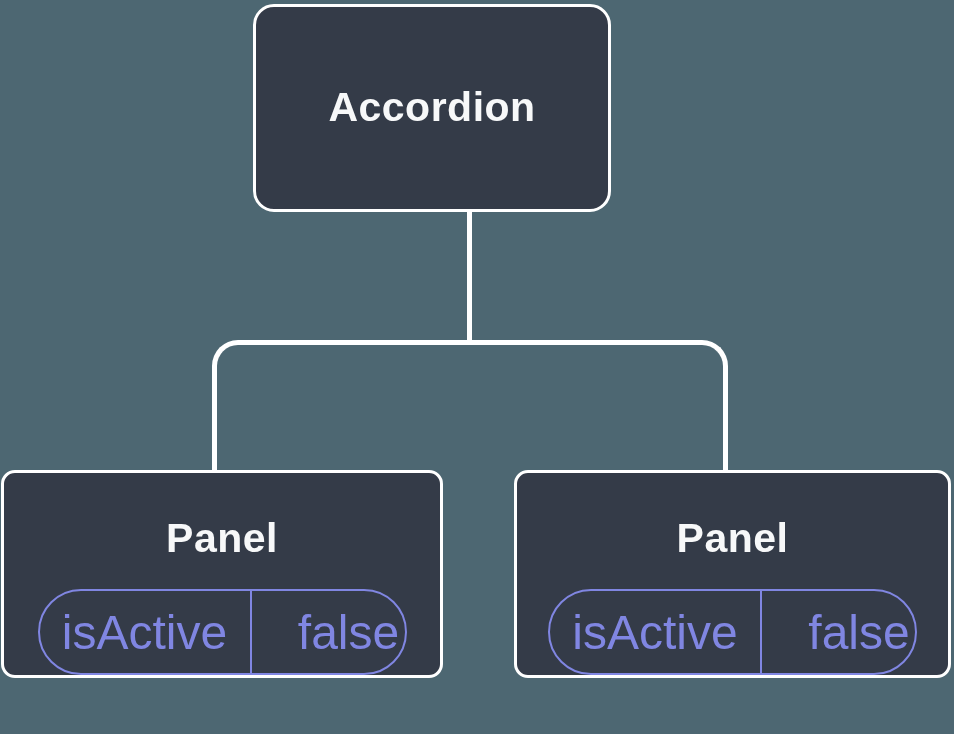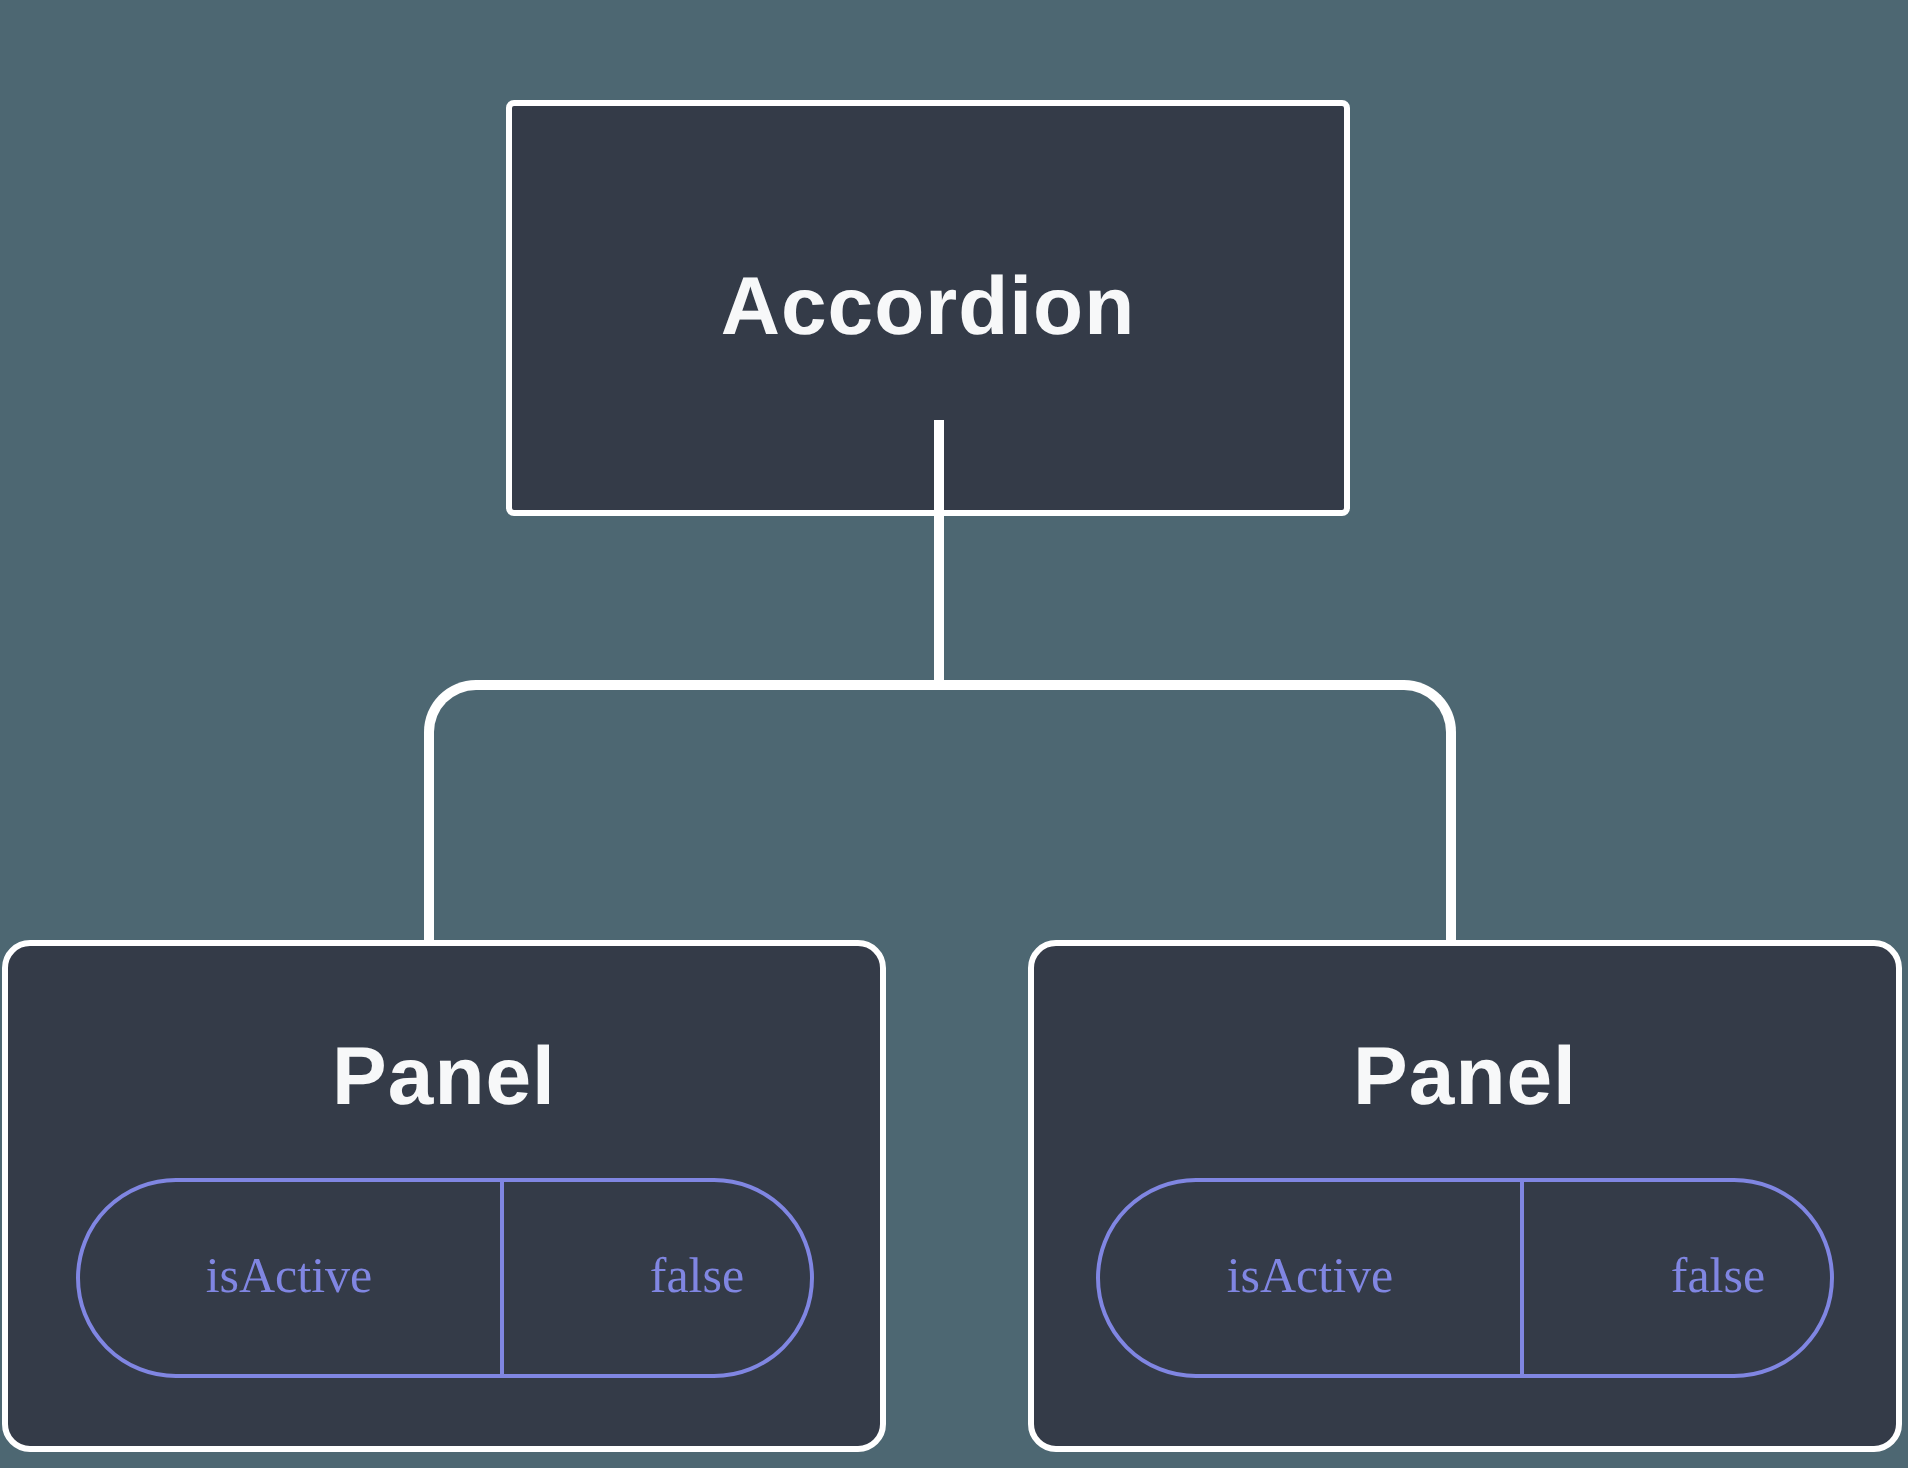--- a/index.html
+++ b/index.html
@@ -34,30 +34,29 @@
   .node-label {
     color: var(--node-text);
     font-size: 41px;
     font-weight: 600;
     letter-spacing: 0.5px;
     line-height: 1.15;
   }
   .root-node {
     left: 253px;
     top: 4px;
-    width: 422px;
+    width: 358px;
     height: 208px;
-    border-radius: 4px;
+    border-radius: 21px;
     justify-content: center;
-    margin-top: 46px;
   }
   .panel-node {
     top: 470px;
     width: 442px;
-    height: 256px;
+    height: 208px;
     border-radius: 14px;
   }
   .panel-left  { left: 1px; }
   .panel-right { left: 514px; width: 437px; }
   .panel-node .node-label { margin-top: 42px; }
 
   
   .trunk {
     position: absolute;
     left: 467px;
@@ -87,23 +86,22 @@
     border-radius: 50px;
     display: flex;
     align-items: stretch;
     overflow: hidden;
   }
   .prop-cell {
     display: flex;
     align-items: center;
     justify-content: center;
     color: var(--accent);
-    font-size: 25px;
+    font-size: 48px;
     font-weight: 400;
-    font-family: Liberation Serif, serif;
   }
   .prop-cell.name {
     width: 212px;
     border-right: 2.5px solid var(--accent);
   }
   .prop-cell.value { flex: 1; margin-left: 41px; }
 </style>
 </head>
 <body>
 

